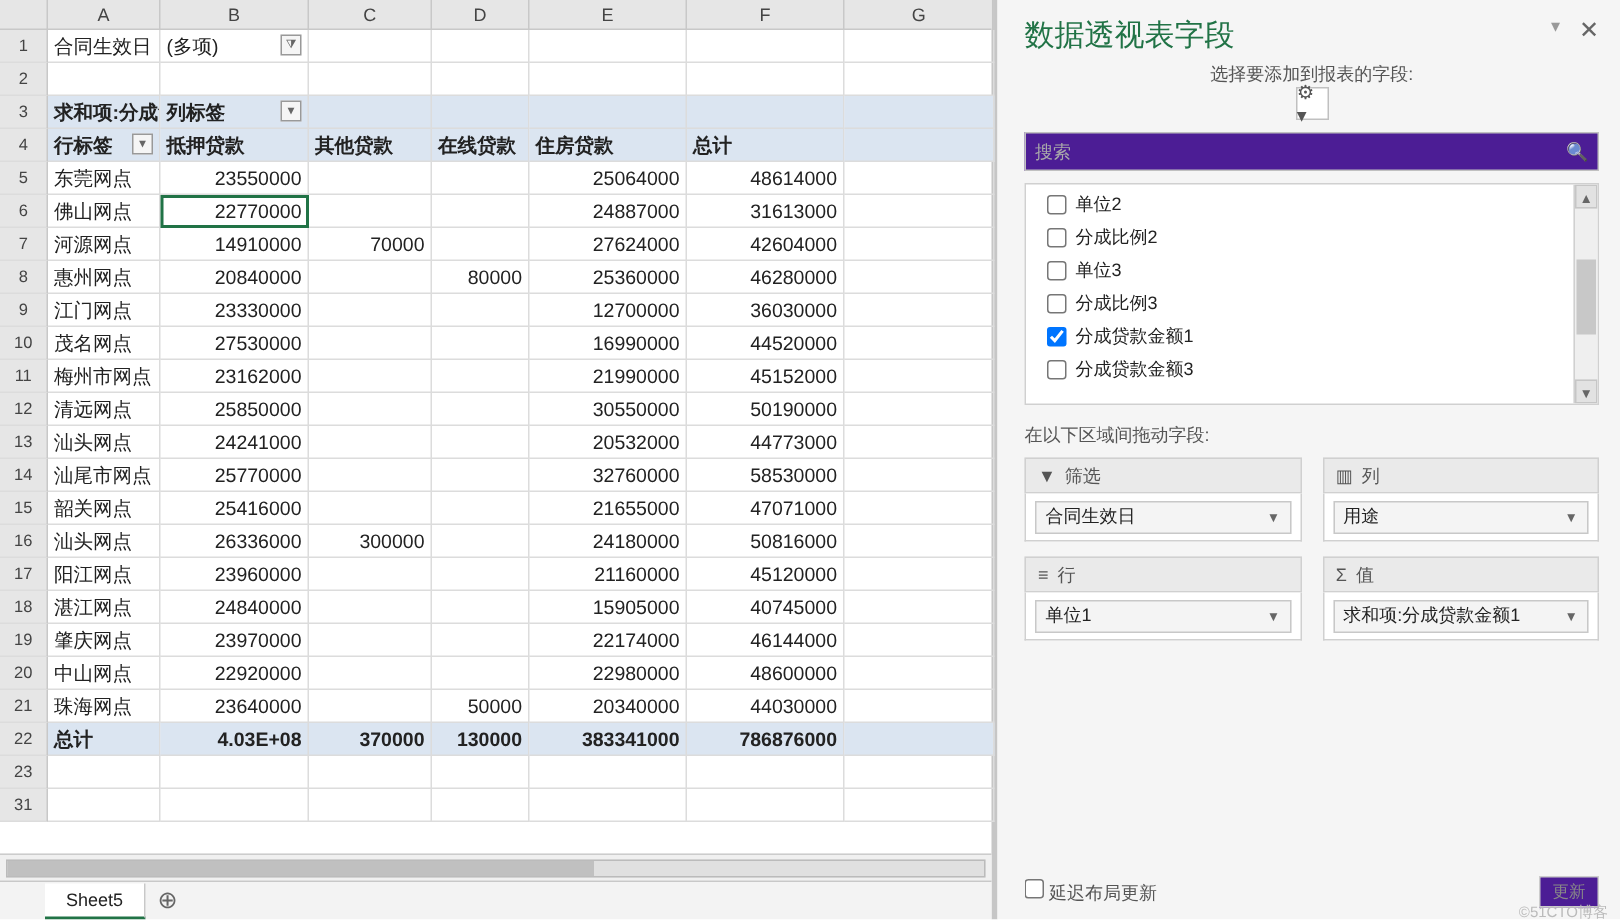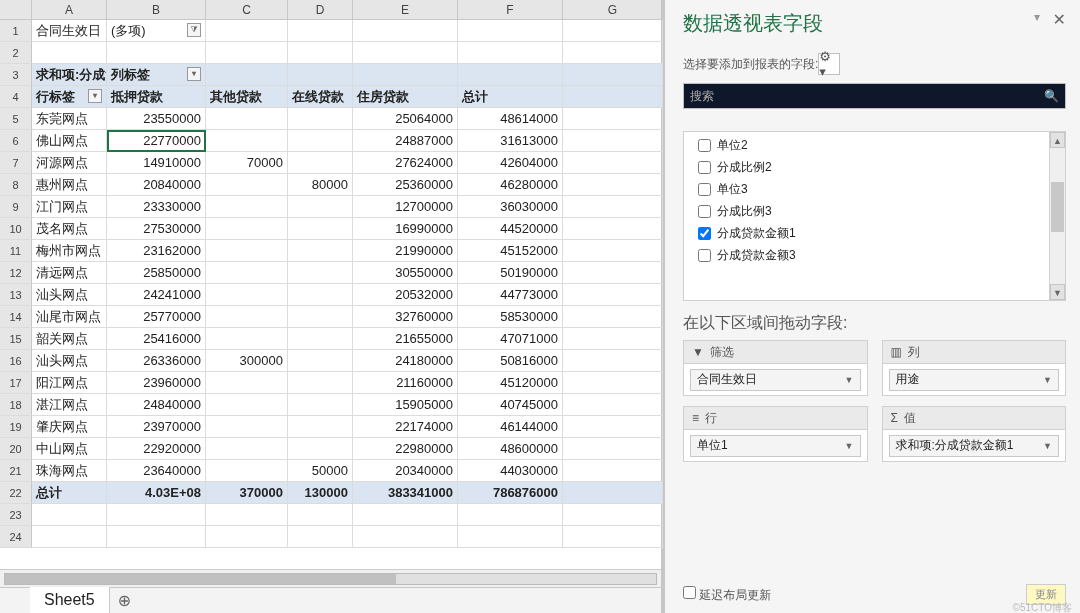--- a/index.html
+++ b/index.html
@@ -10,52 +10,52 @@
   .grid { flex: 1; display: grid; grid-template-columns: 32px 75px 99px 82px 65px 105px 105px 100px; grid-auto-rows: 22px; align-content: start; }
   .cell { border-right: 1px solid #dcdcdc; border-bottom: 1px solid #dcdcdc; padding: 0 4px; line-height: 22px; overflow: hidden; white-space: nowrap; font-size: 13px; }
   .rownum { background: #e6e6e6; border-right: 1px solid #c8c8c8; text-align: center; color:#444; font-size:11px; }
   .r { text-align: right; }
   .l { text-align: left; }
   .bold { font-weight: bold; }
   .shade { background: #dbe5f1; }
   .filter-btn { float: right; width: 14px; height: 14px; border: 1px solid #999; background: #f5f5f5; margin-top: 3px; display:inline-flex; align-items:center; justify-content:center; font-size:8px; color:#666;}
   .selected { outline: 2px solid #217346; outline-offset: -2px; }
   .sheet-tabs { height: 26px; background: #f3f3f3; border-top: 1px solid #c8c8c8; display: flex; align-items: center; padding-left: 30px; gap:0;}
-  .tab { padding: 4px 14px; font-size: 16px; border-right: 1px solid #c8c8c8; background:#eee; cursor:pointer;}
+  .tab { padding: 4px 14px; font-size: 12px; border-right: 1px solid #c8c8c8; background:#eee; cursor:pointer;}
   .tab.active { background: #fff; border-bottom: 2px solid #217346; font-weight: 500;}
   .add-tab { padding: 0 8px; color: #666; font-size: 16px; line-height: 14px;}
   .hscroll { height: 18px; background: #f0f0f0; border-top: 1px solid #ccc; display:flex; align-items:center; padding:0 4px;}
   .hscroll .track { flex:1; height:12px; background:#e0e0e0; border:1px solid #bbb; position:relative;}
   .hscroll .thumb { position:absolute; left:0; width:60%; height:100%; background:#c0c0c0;}
 
   .pane { width: 415px; background: #f5f5f5; display: flex; flex-direction: column; padding: 10px 14px 6px 18px; position:relative;}
-  .pane-title { color: #217346; font-size: 20px; font-weight: 400; margin-bottom: 16px;}
+  .pane-title { color: #217346; font-size: 20px; font-weight: 400; margin-bottom: 4px;}
   .pane-close { position:absolute; right: 14px; top: 10px; font-size: 16px; color:#666; cursor:pointer;}
   .pane-dash { position:absolute; right: 40px; top: 10px; color:#999; cursor:pointer;}
-  .pane-sub { font-size: 12px; color:#555; display:flex; justify-content:flex-start; align-items:center; margin-bottom:8px;}
+  .pane-sub { font-size: 12px; color:#555; display:flex; justify-content:flex-start; align-items:center; margin-bottom:8px;flex-direction:column;}
   .gear { width:22px; height:22px; border:1px solid #c0c0c0; background:#fff; display:flex; align-items:center; justify-content:center; font-size:13px; color:#555;}
-  .search { height:26px; border:1px solid #c0c0c0; background:#0f172a; display:flex; align-items:center; padding:0 6px; margin-bottom:22px; color:#aaa;}
+  .search { height:26px; border:1px solid #c0c0c0; background:#4c1d95; display:flex; align-items:center; padding:0 6px; margin-bottom:8px; color:#aaa;}
   .search .sicon { margin-left:auto; color:#888;}
-  .fieldlist { border:1px solid #d0d0d0; background:#fff; height:170px; overflow:hidden; position:relative; padding: 2px 16px 2px 4px;}
+  .fieldlist { border:1px solid #d0d0d0; background:#fff; height:148px; overflow:hidden; position:relative; padding: 2px 16px 2px 4px;}
   .fieldlist .fi { display:flex; align-items:center; gap:6px; height:22px; font-size:12px; padding-left:10px;}
   .fieldlist .fi input { width:13px; height:13px;}
   .fieldlist .fi.checked span { font-weight:normal;}
   .vscroll { position:absolute; right:0; top:0; bottom:0; width:16px; background:#efefef; border-left:1px solid #d0d0d0;}
   .vscroll .arrow { height:16px; text-align:center; font-size:9px; color:#666; line-height:16px; background:#e2e2e2; border:1px solid #c6c6c6;}
   .vscroll .vthumb { position:absolute; left:1px; right:1px; top:50px; height:50px; background:#c8c8c8;}
 
-  .area-label { font-size:16px; color:#555; margin:12px 0 6px 0;}
+  .area-label { font-size:12px; color:#555; margin:12px 0 6px 0;}
   .areas { display:grid; grid-template-columns: 1fr 1fr; gap:10px 14px;}
   .box { }
   .box-h { height:24px; background:#eaeaea; border:1px solid #d0d0d0; display:flex; align-items:center; gap:6px; padding:0 8px; font-size:12px; color:#555;}
   .box-b { height:32px; background:#fff; border:1px solid #d0d0d0; border-top:none; display:flex; align-items:center; padding:0 6px;}
   .tag { flex:1; height:22px; border:1px solid #c8c8c8; background:#f4f4f4; display:flex; align-items:center; padding:0 6px; font-size:12px; justify-content:space-between;}
   .tag .dd { font-size:9px; color:#666;}
   .footer { margin-top:auto; display:flex; align-items:center; justify-content:space-between; padding:8px 0 2px 0; font-size:12px; color:#555;}
-  .upd { padding:2px 8px; border:1px solid #ccc; background:#fef9c3; color:#888; font-size:11px;}
+  .upd { padding:2px 8px; border:1px solid #ccc; background:#4c1d95; color:#888; font-size:11px;}
   .watermark { position:absolute; bottom:-2px; right:8px; font-size:10px; color:#bbb;}
 </style>
 </head>
 <body>
 
 <div class="grid-area">
   <div class="col-headers">
     <div class="ch"></div>
     <div class="ch">A</div>
     <div class="ch">B</div>
@@ -244,21 +244,21 @@
       <div class="cell r shade bold">786876000</div>
       <div class="cell shade"></div>
       <div class="cell rownum">23</div>
       <div class="cell "></div>
       <div class="cell "></div>
       <div class="cell "></div>
       <div class="cell "></div>
       <div class="cell "></div>
       <div class="cell "></div>
       <div class="cell "></div>
-      <div class="cell rownum">24</div>
+      <div class="cell rownum">31</div>
       <div class="cell "></div>
       <div class="cell "></div>
       <div class="cell "></div>
       <div class="cell "></div>
       <div class="cell "></div>
       <div class="cell "></div>
       <div class="cell "></div>
     </div>
 
   <div class="hscroll">

